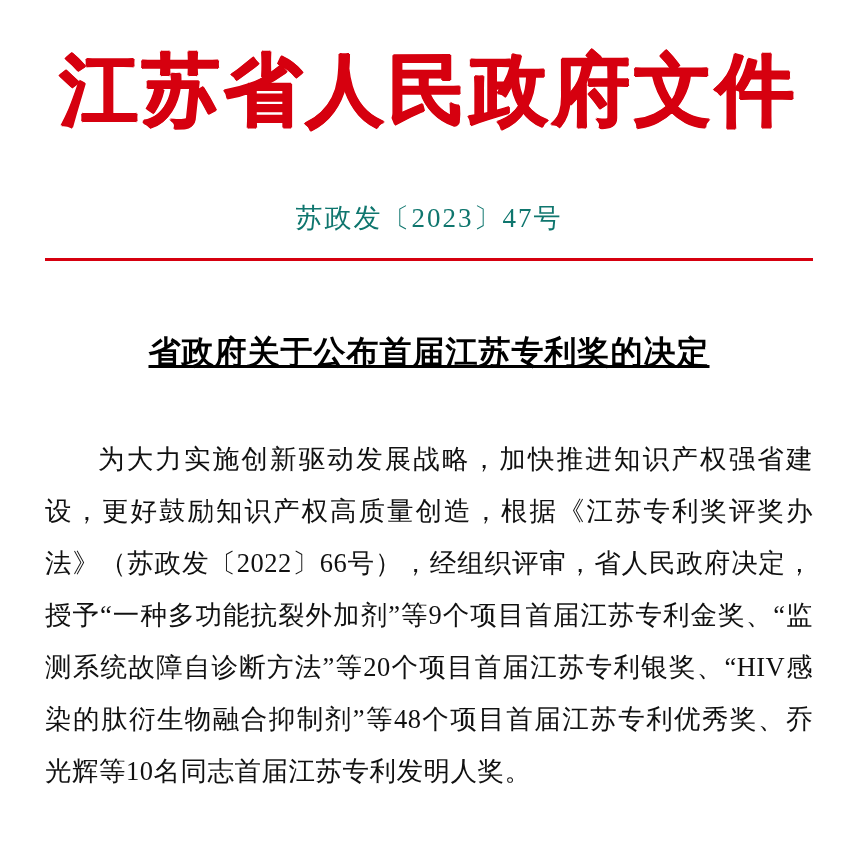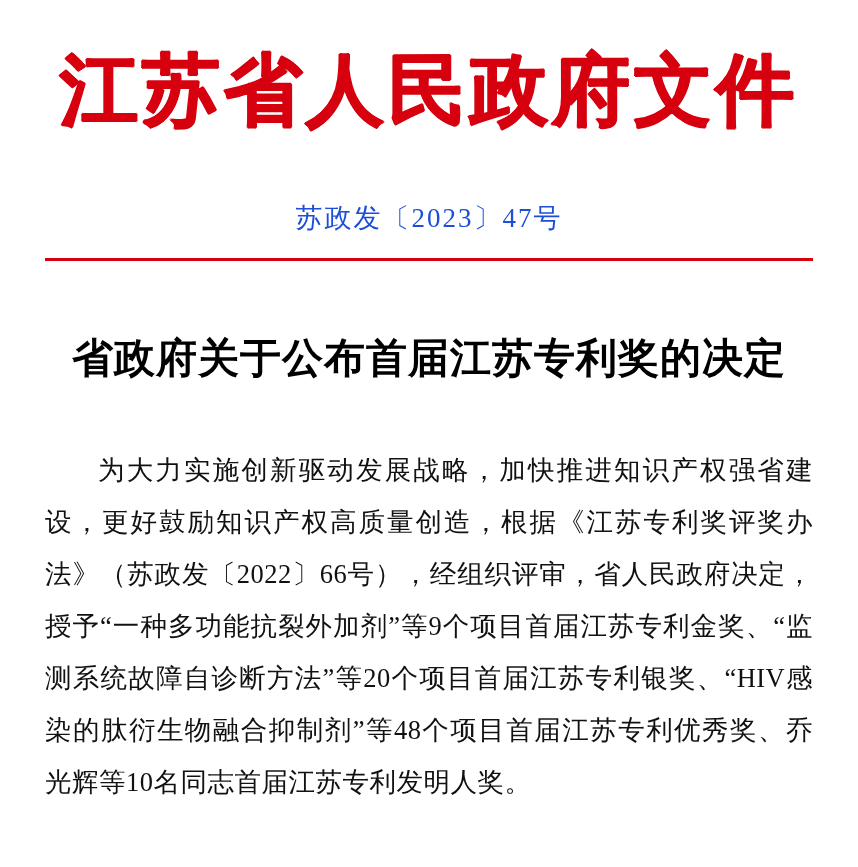--- a/index.html
+++ b/index.html
@@ -41,41 +41,42 @@
       0 1px 0 #d6000f,
       0 -1px 0 #d6000f;
   }
 
   
   .doc-number {
     text-align: center;
     margin-top: 64px;
     font-size: 27px;
     letter-spacing: 2px;
-    color: #1d4ed8;
+    color: #0f766e;
     font-family: "Liberation Serif", "DejaVu Serif", serif;
   }
 
   
   .red-rule {
     margin-top: 22px;
     height: 3px;
     background: #d6000f;
     width: 100%;
   }
 
   
   .headline {
     text-align: center;
     margin-top: 70px;
-    font-size: 41px;
+    font-size: 32px;
     font-weight: 700;
     letter-spacing: 1px;
     color: #000000;
     font-family: "DejaVu Serif", "Liberation Serif", serif;
+    text-decoration: underline;
   }
 
   
   .body-text {
     margin-top: 58px;
     font-size: 26.5px;
     line-height: 52px;
     color: #111111;
     text-align: justify;
     letter-spacing: 0.5px;

